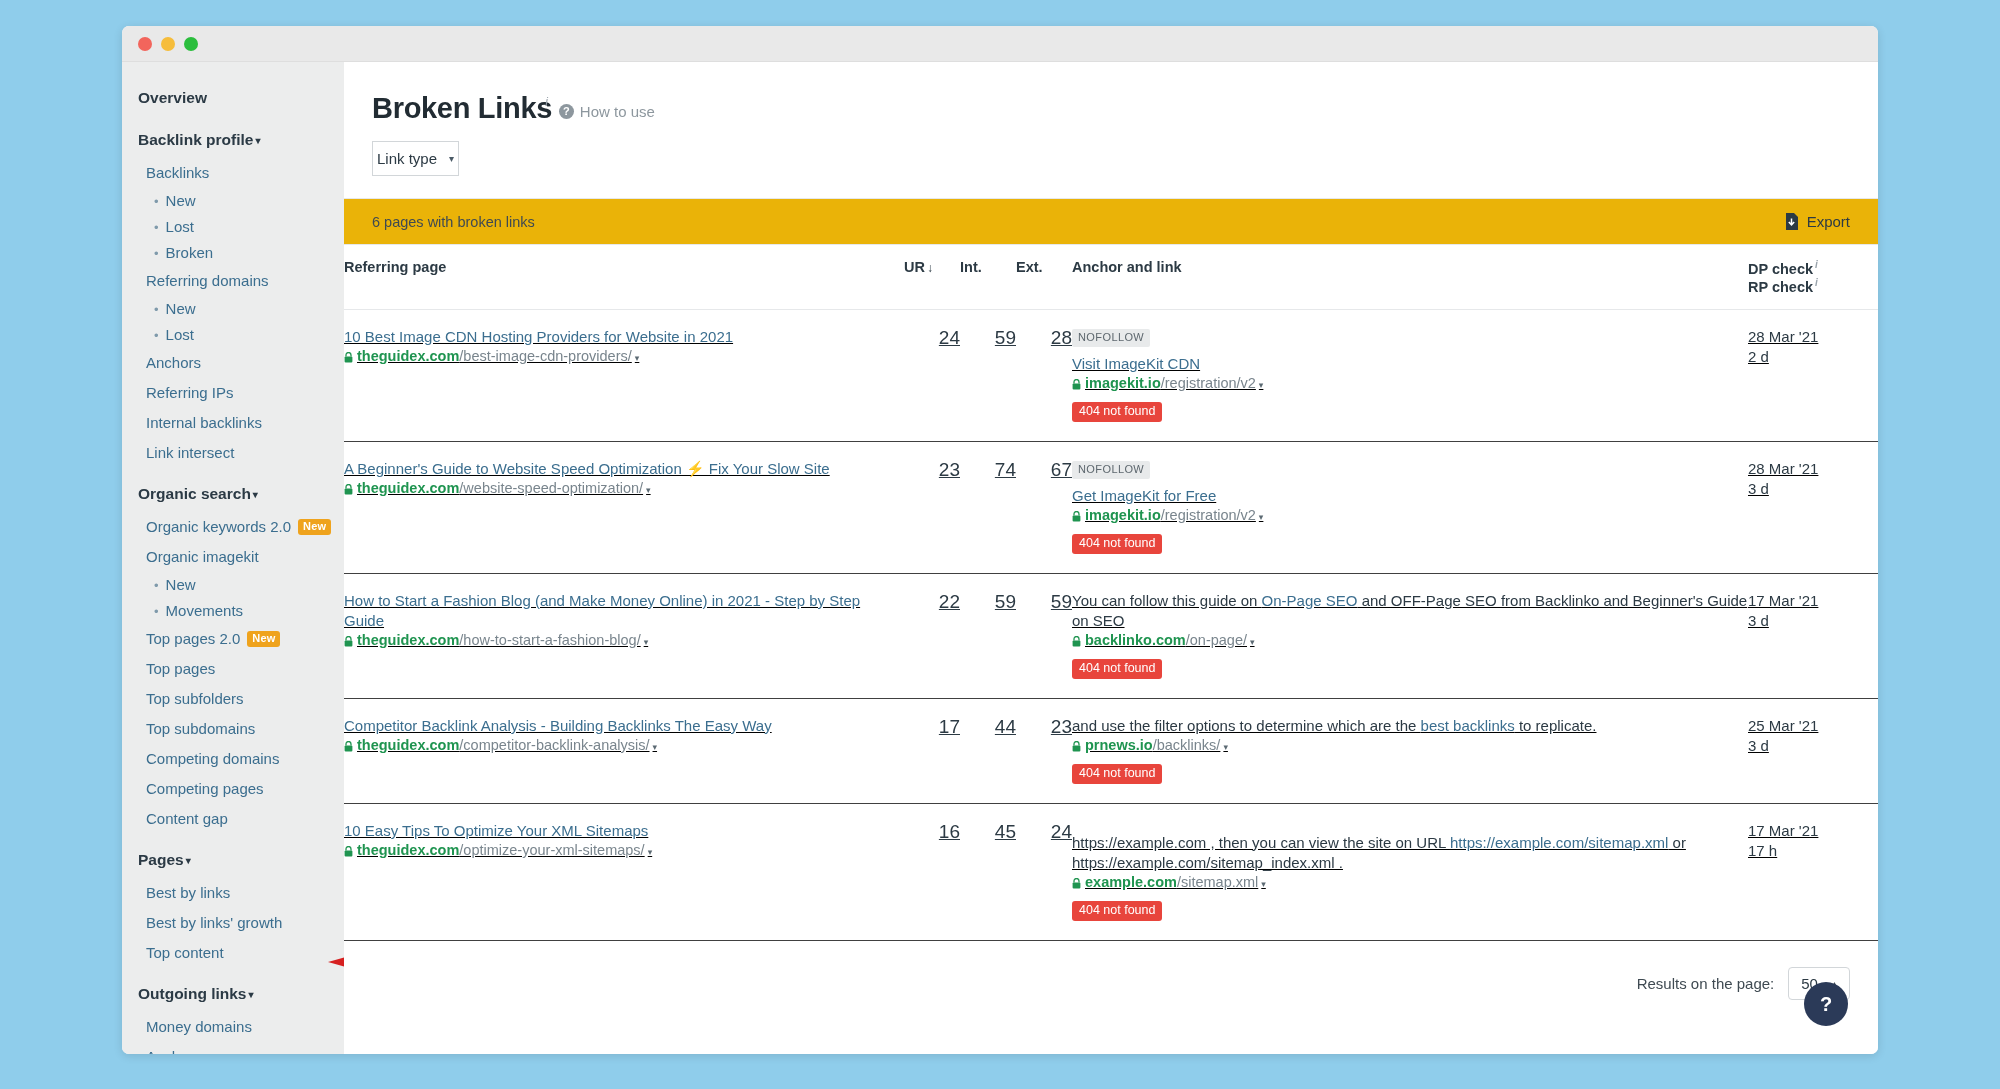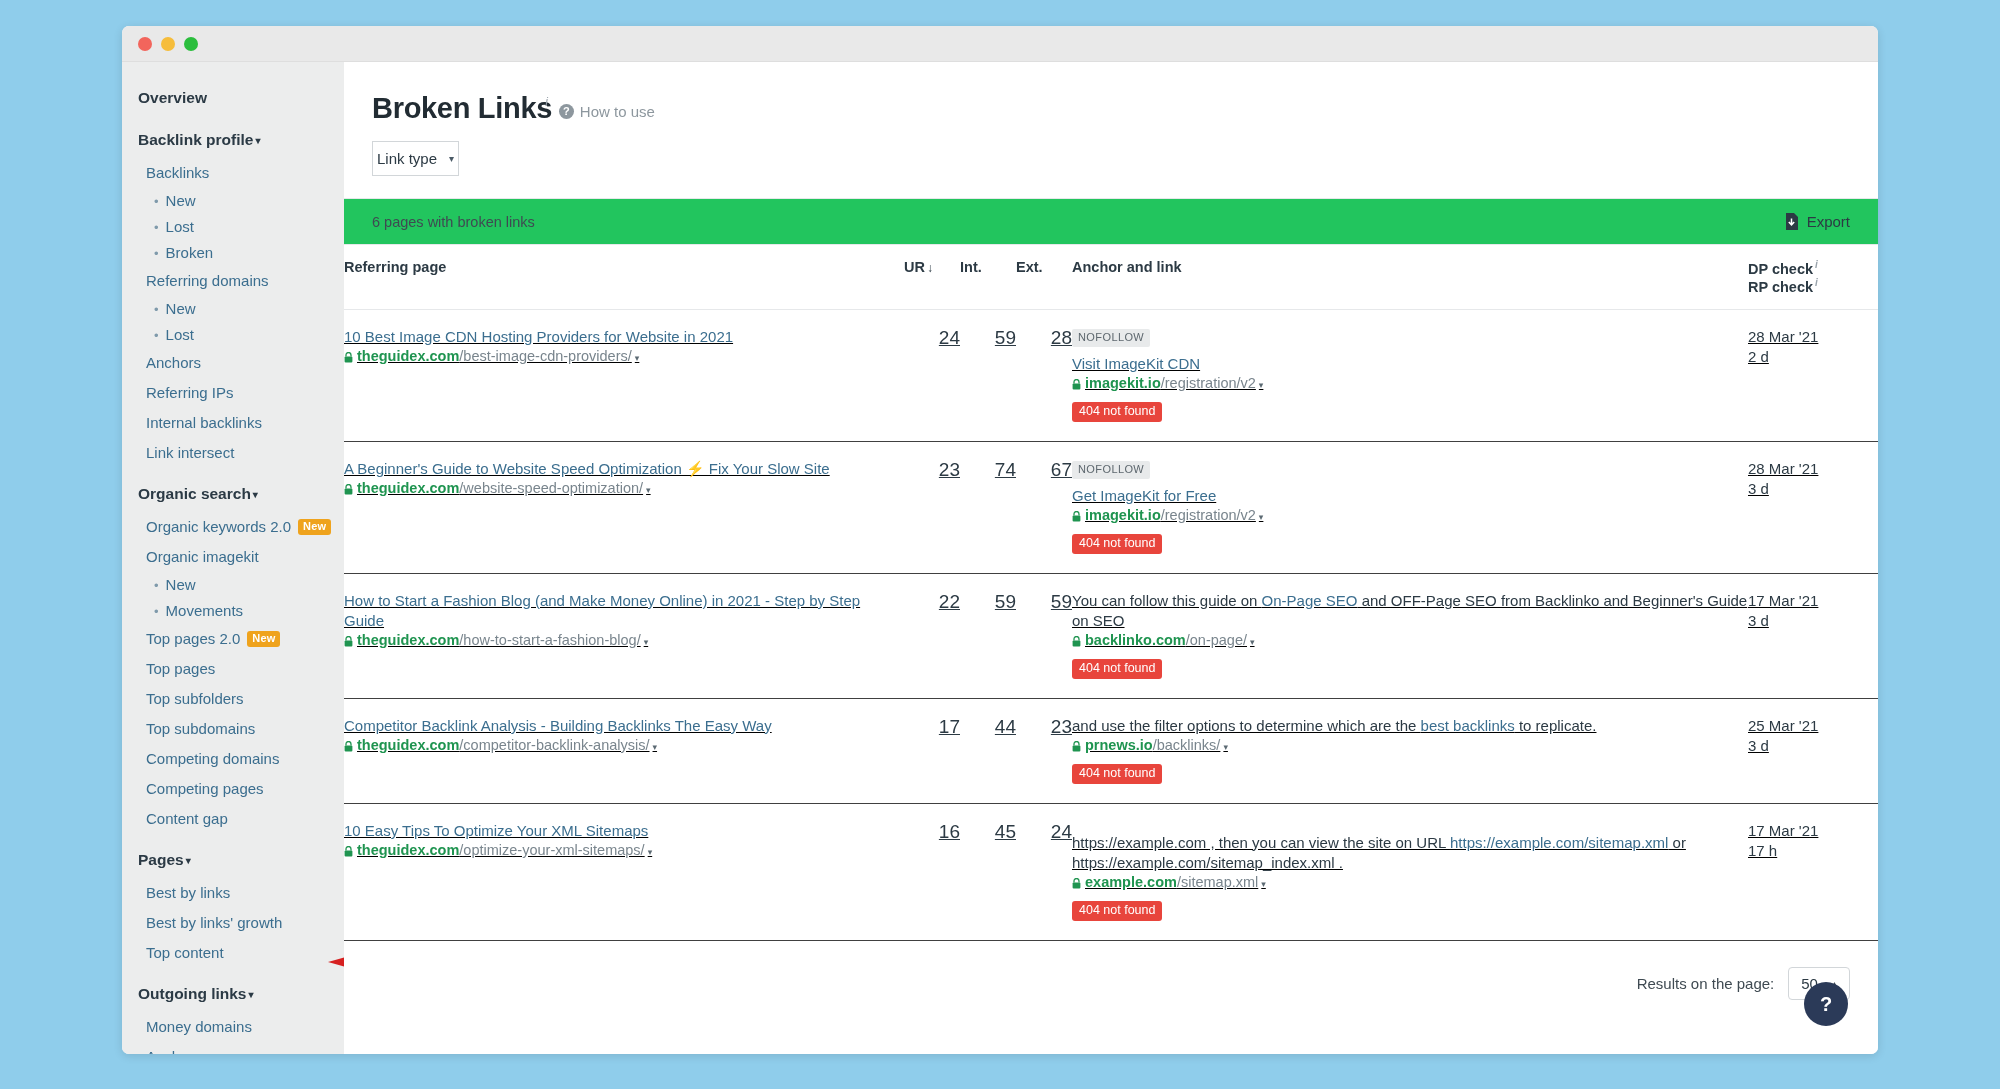--- a/index.html
+++ b/index.html
@@ -148,21 +148,21 @@
     font-size: 15px;
     color: #2c3a44;
     cursor: pointer;
   }
   .pill-btn .caret { font-size: 10px; color: #4a5a66; }
 
   .toolbar {
     margin-top: 22px;
     border-top: 1px solid #e6e8ea;
     border-bottom: 1px solid #e6e8ea;
-    background: #22c55e;
+    background: #eab308;
     height: 47px;
     display: flex;
     align-items: center;
     justify-content: space-between;
     padding: 0 28px;
   }
   .toolbar-left { font-size: 14.5px; color: #3f4a52; }
   .export-btn {
     display: flex; align-items: center; gap: 8px;
     font-size: 15px; color: #2c3a44; cursor: pointer;

